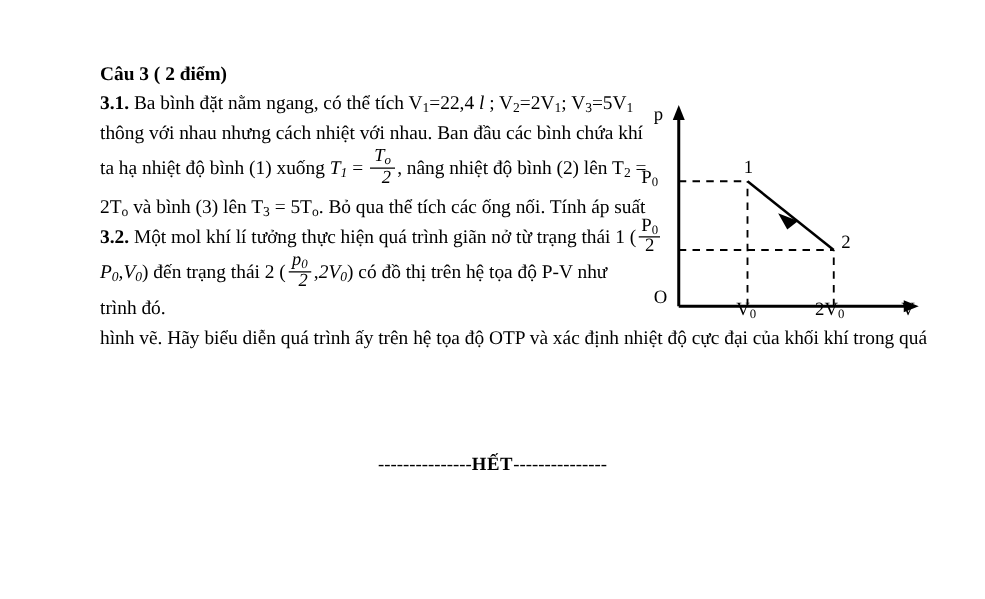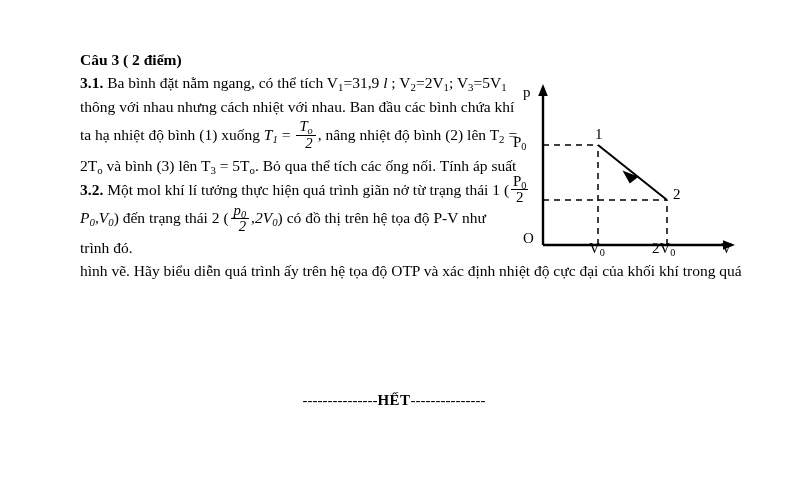--- a/index.html
+++ b/index.html
@@ -84,21 +84,20 @@
 
   
   .het-line {
     position: absolute;
     left: 0;
     top: 364px;
     width: 788px;
     text-align: center;
     font-size: 15px;
     letter-spacing: 0px;
-    margin-top: 28px;
   }
   .het-line .het-word {
     font-weight: bold;
     letter-spacing: 0.5px;
   }
   .het-line .dashes {
     font-weight: normal;
   }
 
   .footnote {
@@ -158,21 +157,21 @@
 </head>
 <body>
 
 <div class="page">
 
   <div class="textcol">
 
     <div class="heading">Câu 3 ( 2 điểm)</div>
 
     <div class="para">
-      <span class="bold">3.1.</span><span> Ba bình đặt nằm ngang, có thể tích V</span><sub>1</sub><span>=31,9 </span><span class="ital">l</span><span> ; V</span><sub>2</sub><span>=2V</span><sub>1</sub><span>; V</span><sub>3</sub><span>=5V</span><sub>1</sub>
+      <span class="bold">3.1.</span><span> Ba bình đặt nằm ngang, có thể tích V</span><sub>1</sub><span>=22,4 </span><span class="ital">l</span><span> ; V</span><sub>2</sub><span>=2V</span><sub>1</sub><span>; V</span><sub>3</sub><span>=5V</span><sub>1</sub>
     </div>
 
     <div class="para">thông với nhau nhưng cách nhiệt với nhau. Ban đầu các bình chứa khí</div>
 
 
     <div class="para tall">
       <span>ta hạ nhiệt độ bình (1) xuống </span><span class="ital"><span>T</span><sub>1</sub></span><span> = </span><span class="frac"><span class="num"><span>T</span><sub>o</sub></span><span class="den">2</span></span><span>, nâng nhiệt độ bình (2) lên T</span><sub>2</sub><span> =</span>
     </div>
 
     <div class="para gap-para">

